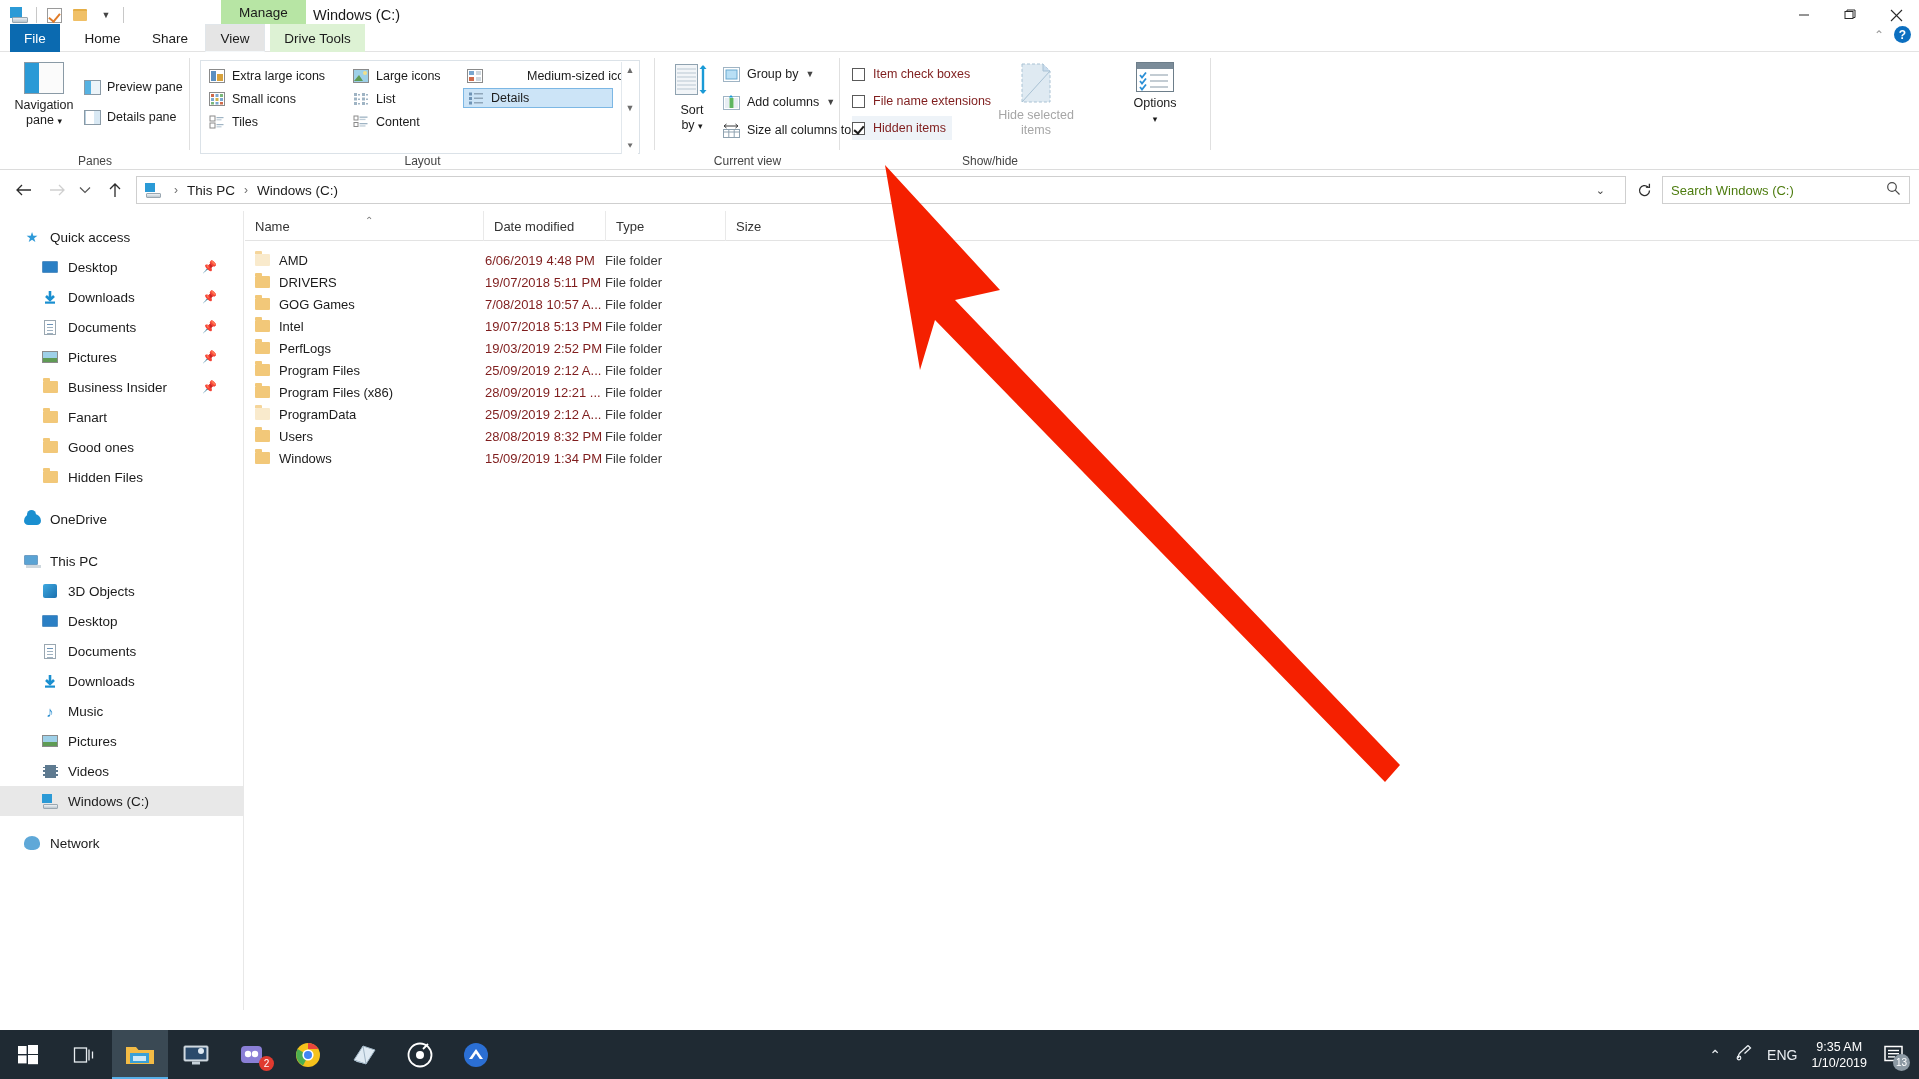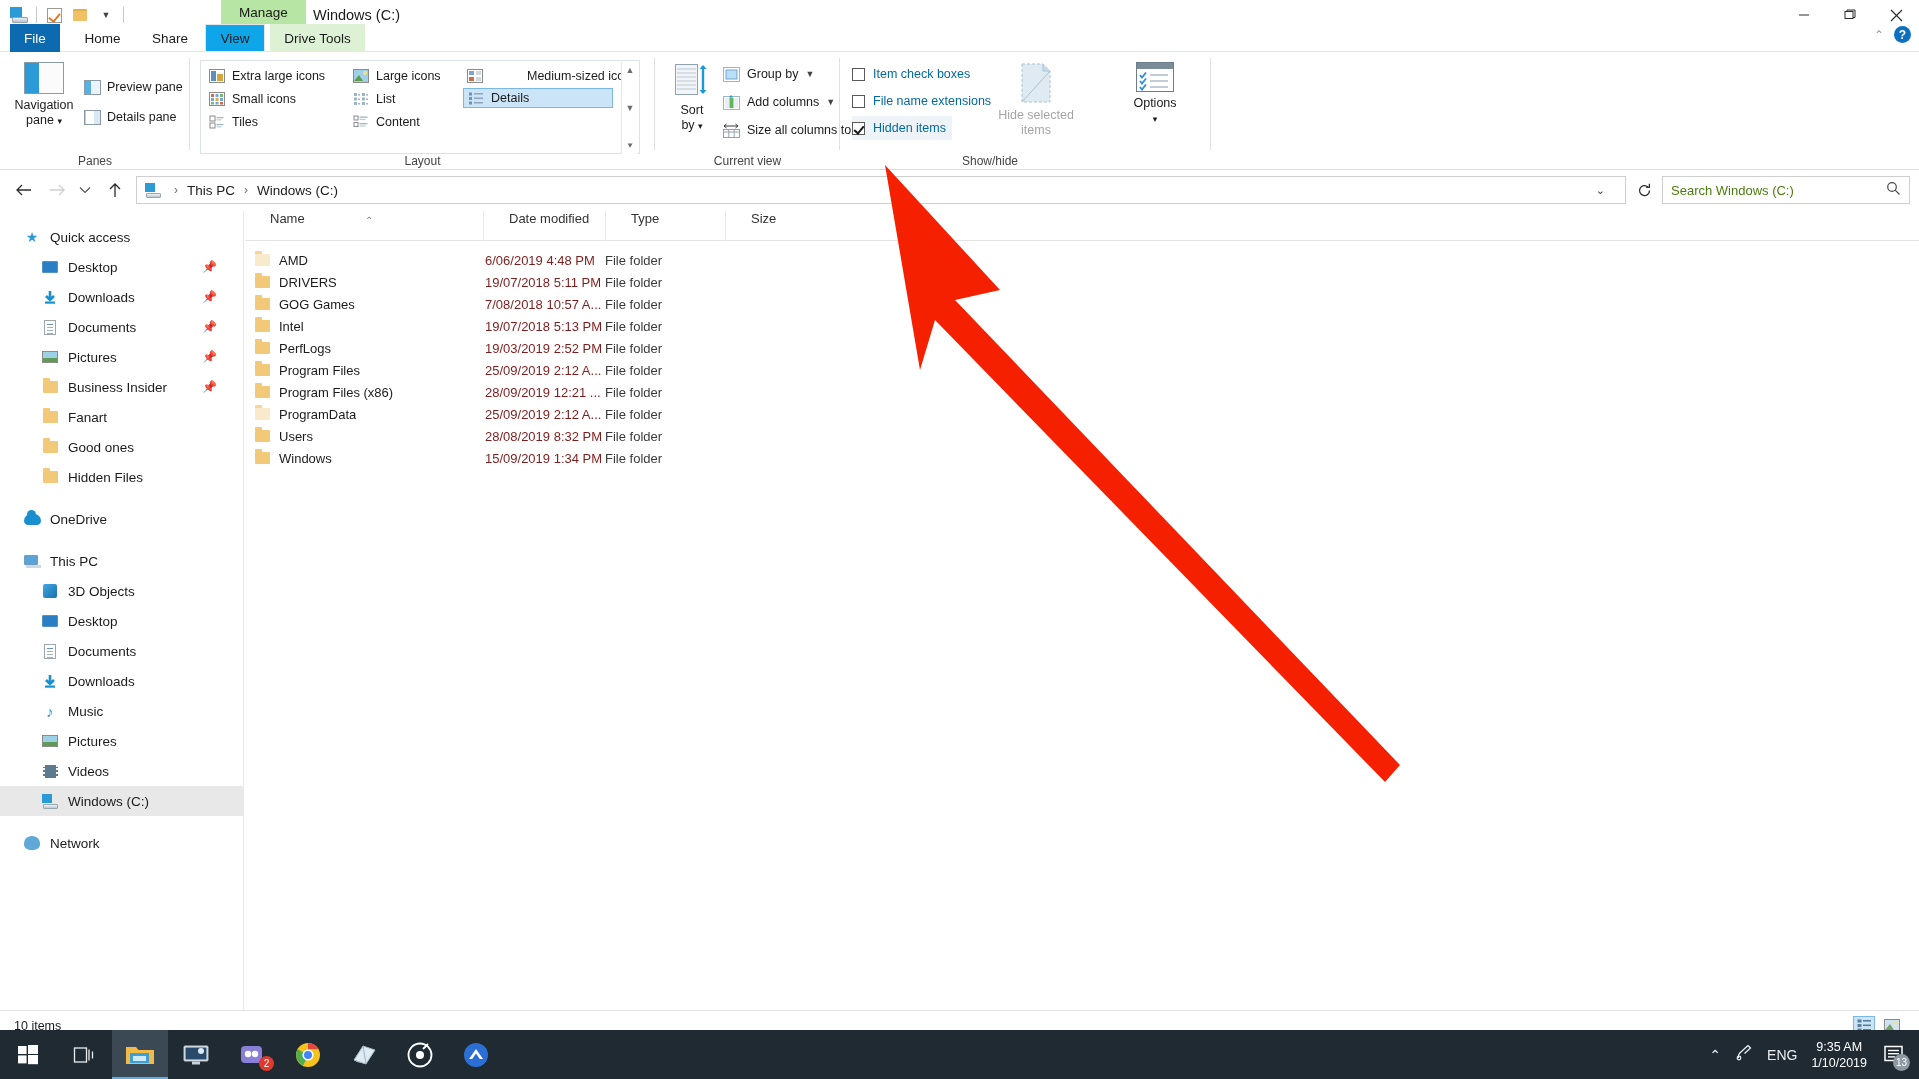--- a/index.html
+++ b/index.html
@@ -74,21 +74,21 @@
   }
   .tab {
     position: absolute; top: 0; height: 28px; display:flex; align-items:center;
     justify-content:center; font-size: 13.5px; color: #1b1b1b; cursor: default;
   }
   .tab-file {
     left: 10px; width: 50px; height: 28px; background: #0b6ab0; color: #fff;
   }
   .tab-home { left: 75px; width: 55px; }
   .tab-share { left: 140px; width: 60px; }
-  .tab-view { left: 205px; width: 60px; background: #0ea5e9; border:1px solid #e1e6ea; border-bottom-color:#f5f8fa;}
+  .tab-view { left: 205px; width: 60px; background: #e5e5e5; border:1px solid #e1e6ea; border-bottom-color:#f5f8fa;}
   .tab-drive { left: 270px; width: 95px; background: #ddf2d4; }
   .helpzone { position:absolute; right: 8px; top: 2px; display:flex; align-items:center; gap:10px;}
   .help-caret { color:#9b9b9b; font-size: 12px; }
   .help-circ {
     width:17px; height:17px; border-radius:50%; background:#0c6fc0; color:#fff;
     font-size:12px; display:flex; align-items:center; justify-content:center; font-weight:bold;
   }
 
   
   .ribbon {
@@ -156,21 +156,21 @@
     position: absolute; left: 68px; height: 24px; display:flex; align-items:center; gap:7px;
     font-size: 12.5px; color:#1b1b1b; white-space:nowrap;
   }
   .cv-ico { width:17px; height:15px; flex:0 0 17px; }
   .cv-caret { font-size:9px; color:#444; }
 
   
   .g-showhide { left: 840px; width: 400px; }
   .sh-check {
     position: absolute; left: 12px; height: 24px; display:flex; align-items:center; gap:8px;
-    font-size: 12.5px; color:#0369a1; white-space:nowrap;
+    font-size: 12.5px; color:#7f1d1d; white-space:nowrap;
   }
   .sh-check.hl { background:#eef3f8; padding-right: 6px; }
   .cbox { width:13px; height:13px; border:1px solid #5a5a5a; background:#fff; position:relative; flex:0 0 13px; }
   .cbox.on::after {
     content:""; position:absolute; left:3px; top:1px; width:4px; height:8px;
     border:solid #1b1b1b; border-width:0 2px 2px 0; transform:rotate(40deg);
   }
   .big-btn {
     position: absolute; top: 10px; width: 92px; height: 90px;
     display:flex; flex-direction:column; align-items:center; gap:4px;
@@ -247,22 +247,22 @@
   .ic-drive .wl { position:absolute; left:1px; top:0; width:10px; height:9px; background:#2b9ad6; }
   .ic-drive .bs { position:absolute; left:2px; bottom:0; width:15px; height:5px;
     background:linear-gradient(#eef2f5,#bcc7cf); border:1px solid #9aa7b1; border-radius:1px;}
   .ic-net { width:16px; height:14px; background:#4e9fd4; border-radius:50% 50% 40% 40%; opacity:.9; }
   .ic-star { color:#2f9ad8; font-size:14px; }
 
   
   .filelist { position:absolute; top: 211px; left: 245px; width: 1674px; height: 799px; background:#fff; }
   .colhdr { position:relative; height: 30px; border-bottom:1px solid #e3e3e3; }
   .col {
-    position:absolute; top:0; height:30px; display:flex; 
-    font-size: 13px; color:#333; padding-left: 25px; border-left:1px solid #e9e9e9;
+    position:absolute; top:0; height:30px; display:flex; align-items:center;
+    font-size: 13px; color:#333; padding-left: 10px; border-left:1px solid #e9e9e9;
   }
   .col:first-child { border-left:none; }
   .sortcaret { position:absolute; top: 4px; left: 120px; color:#777; font-size:10px; }
   .frow { position: relative; height: 22px; display:flex; align-items:center; font-size:13px; color:#1b1b1b; }
   .frow .c-name { position:absolute; left: 10px; display:flex; align-items:center; gap:9px; }
   .frow .c-date { position:absolute; left: 240px; color:#7f1d1d; }
   .frow .c-type { position:absolute; left: 360px; color:#3a3a3a; }
   .frow .c-size { position:absolute; left: 480px; color:#3a3a3a; }
 
   
@@ -935,42 +935,20 @@
       <span class="c-name">
         <span class="ic-folder"></span>
         <span>Windows</span>
       </span>
       <span class="c-date">15/09/2019 1:34 PM</span>
       <span class="c-type">File folder</span>
       <span class="c-size"></span>
     </div>
   </div>
 
-  <div class="statusbar">
-    <span class="status-txt">10 items</span>
-    <div class="view-toggles">
-      <span class="vt active">
-        <svg width="15" height="13" viewBox="0 0 15 13">
-          <rect x="0.5" y="0.5" width="4" height="3" fill="#5a7e9c"></rect>
-            <rect x="6" y="1" width="8" height="1.6" fill="#5a7e9c"></rect>
-          <rect x="0.5" y="5" width="4" height="3" fill="#5a7e9c"></rect>
-            <rect x="6" y="5.5" width="8" height="1.6" fill="#5a7e9c"></rect>
-          <rect x="0.5" y="9.5" width="4" height="3" fill="#5a7e9c"></rect>
-            <rect x="6" y="10" width="8" height="1.6" fill="#5a7e9c"></rect>
-        </svg>
-      </span>
-      <span class="vt">
-        <svg width="16" height="13" viewBox="0 0 16 13">
-          <rect x="0.5" y="0.5" width="15" height="12" fill="#cfe3f0" stroke="#8a8a8a"></rect>
-          <path d="M1 11 L6 5 L10 11 Z" fill="#7aa06a"></path>
-            <circle cx="12" cy="4" r="1.8" fill="#f2e08a"></circle>
-        </svg>
-      </span>
-    </div>
-  </div>
 
   <div class="taskbar">
     <div class="tb-start">
       <svg width="20" height="20" viewBox="0 0 20 20">
         <rect x="0" y="1" width="8.6" height="8" fill="#fff"></rect>
           <rect x="10" y="0" width="10" height="9" fill="#fff"></rect>
         <rect x="0" y="10.4" width="8.6" height="8" fill="#fff"></rect>
           <rect x="10" y="10" width="10" height="9.2" fill="#fff"></rect>
       </svg>
     </div>

